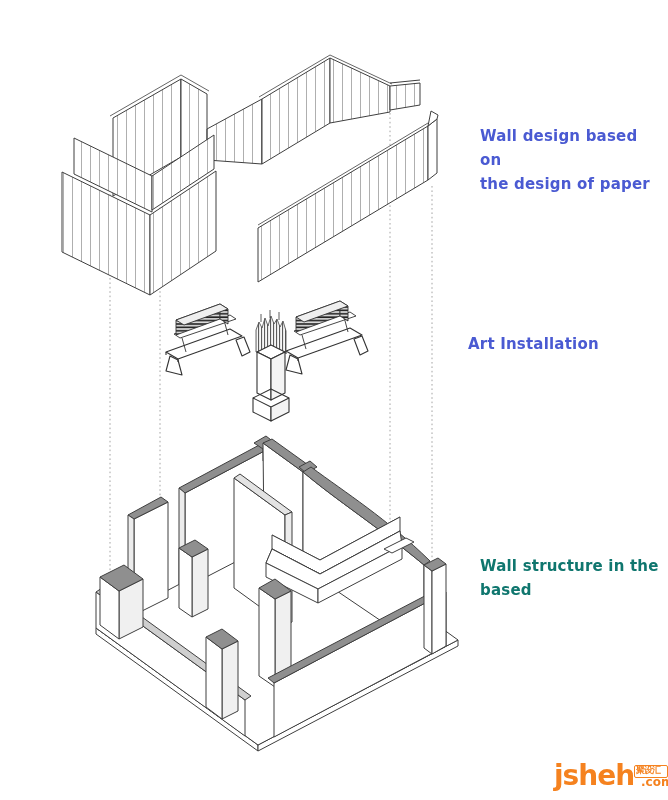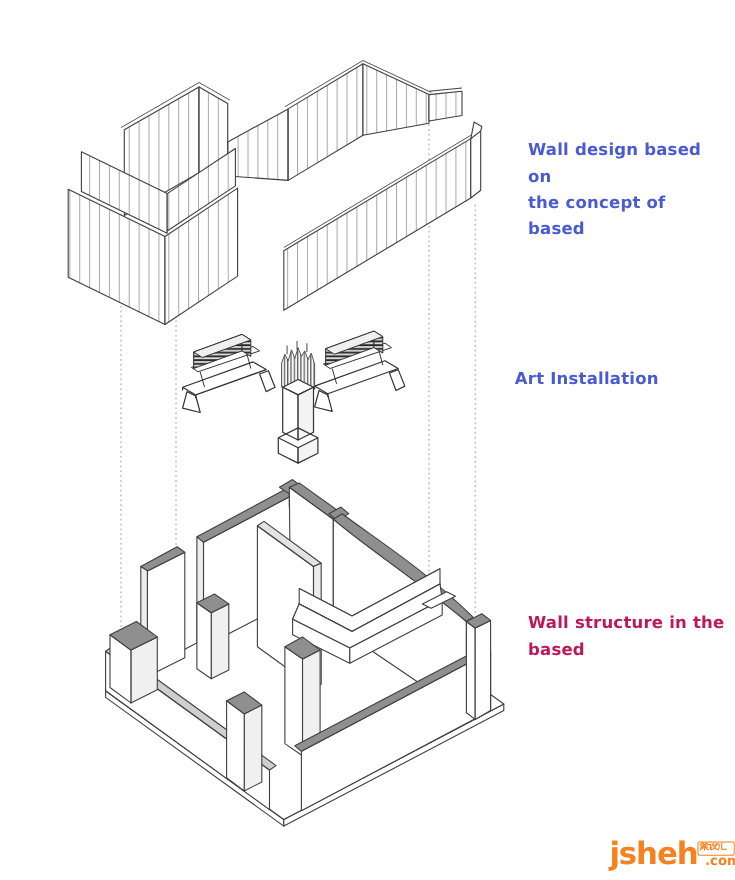--- a/index.html
+++ b/index.html
@@ -201,28 +201,28 @@
 
     <polygon points="258,228 428,126 428,180 258,282"></polygon>
     <line stroke-width="0.8" x1="258" y1="225" x2="428" y2="123"></line>
     <polygon fill="#ffffff" points="428,126 437,119 437,173 428,180"></polygon>
     <polygon fill="#ffffff" points="428,126 431,111 438,115 437,119"></polygon>
   </g>
 </svg>
 
 <div class="annotation" id="label-wall-design" style="color: rgb(74, 90, 210);">
   <div>Wall design based on</div>
-  <div>the concept of based</div>
+  <div>the design of paper</div>
 </div>
 
 <div class="annotation" id="label-art-installation" style="color: rgb(74, 90, 210);">
   <div>Art Installation</div>
 </div>
 
-<div class="annotation" id="label-wall-structure" style="color: #be185d;">
+<div class="annotation" id="label-wall-structure" style="color: #0f766e;">
   <div>Wall structure in the</div>
   <div>based</div>
 </div>
 
 <div class="watermark" style="color: rgb(245, 130, 31);">
   <span class="wm-name">jsheh</span>
   <span class="wm-cn">聚设汇</span>
   <span class="wm-tld">.com</span>
 </div>
 

